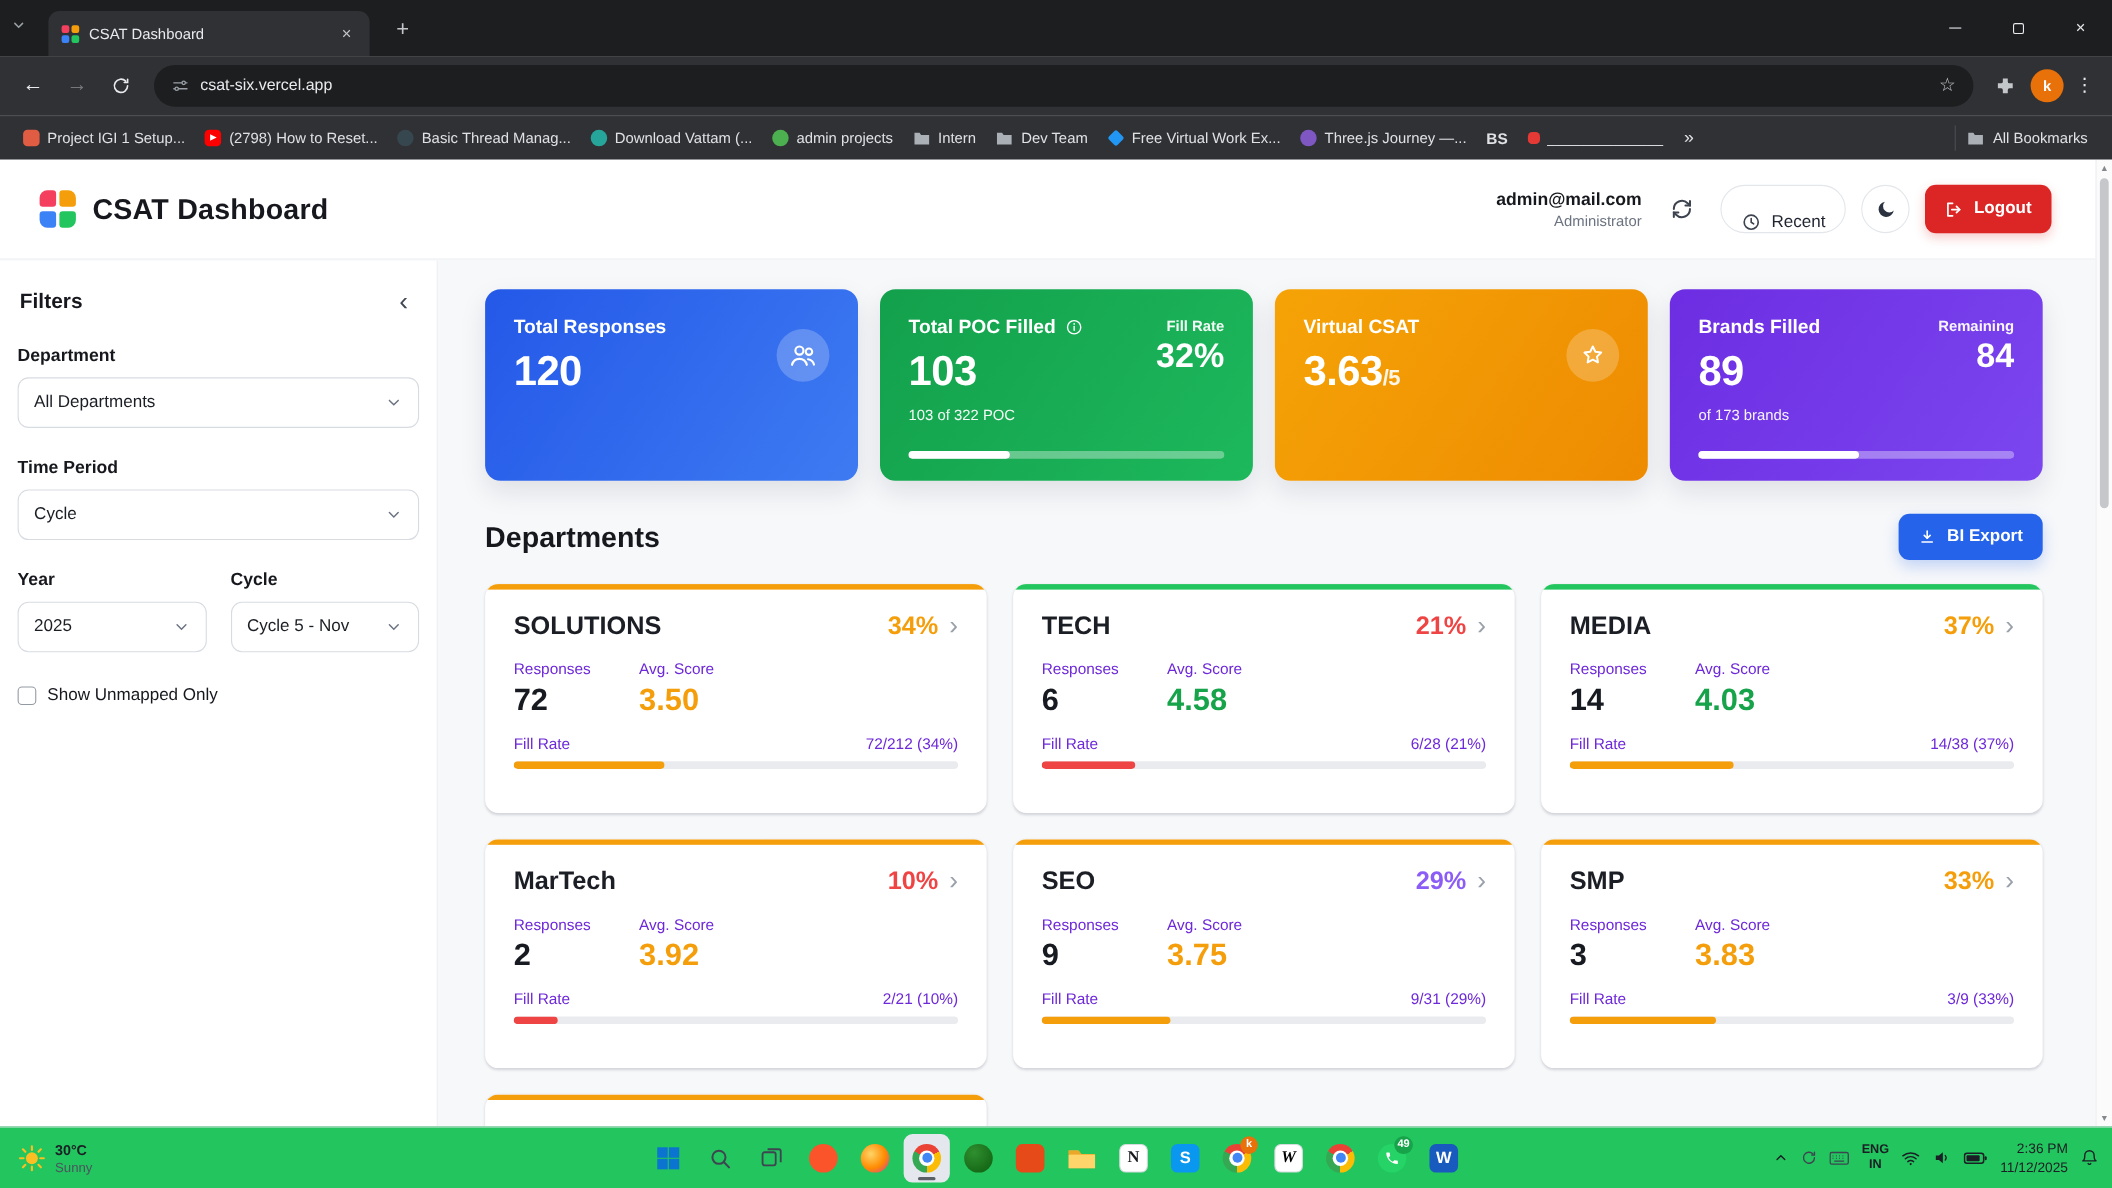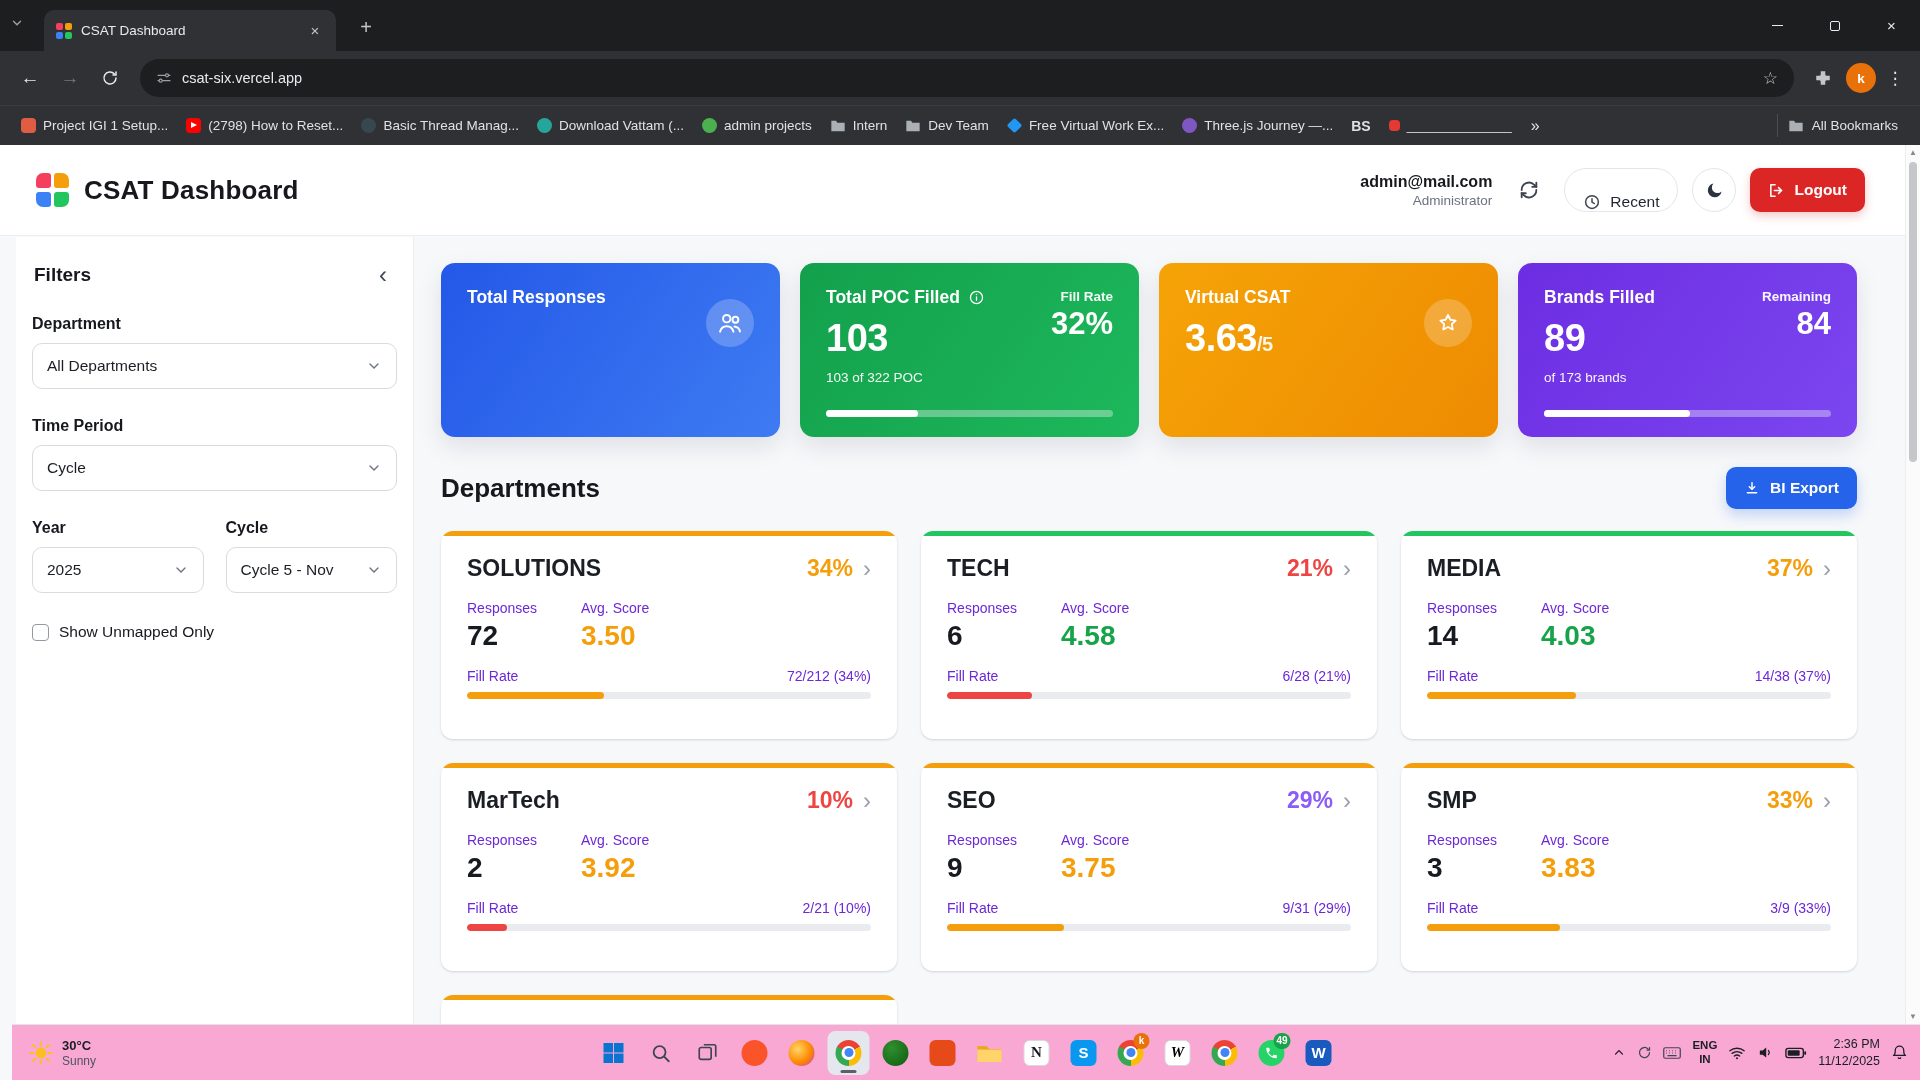--- a/index.html
+++ b/index.html
@@ -59,21 +59,21 @@
   .app-title { font-size:26px; font-weight:700; color:#16181d; margin-left:14px; letter-spacing:.2px; }
   .hdr-right { margin-left:auto; display:flex; align-items:center; gap:14px; }
   .user-block { text-align:right; margin-right:2px; }
   .user-email { font-size:16px; font-weight:700; color:#16181d; }
   .user-role { font-size:13.5px; color:#6b7280; margin-top:2px; }
   .hbtn-plain { width:42px; height:42px; border-radius:50%; display:flex; align-items:center; justify-content:center; }
   .hbtn-pill { height:44px; border:1px solid #e3e6ea; border-radius:22px; display:flex; align-items:flex-end; gap:9px; padding:0 18px; background:#fff; font-size:15.5px; color:#1f2430; font-weight:500; }
   .hbtn-circle { width:44px; height:44px; border:1px solid #e3e6ea; border-radius:50%; display:flex; align-items:center; justify-content:center; background:#fff; }
   .logout-btn { height:44px; background:#dc2626; border-radius:10px; color:#fff; display:flex; align-items:center; gap:9px; padding:0 18px; font-size:15.5px; font-weight:600; box-shadow:0 4px 10px rgba(220,38,38,.25); }
 
-  .sidebar { position:absolute; top:92px; left:16px; width:398px; bottom:0; background:#fff; border-right:1px solid #eceef1; padding:26px 16px 0 16px; }
+  .sidebar { position:absolute; top:92px; left:0; width:398px; bottom:0; background:#fff; border-right:1px solid #eceef1; padding:26px 16px 0 16px; }
   .filters-head { display:flex; align-items:center; justify-content:space-between; padding:0 2px; }
   .filters-title { font-size:19px; font-weight:600; color:#16181d; }
   .collapse-btn { font-size:24px; color:#3f4754; padding:0 8px; line-height:1; }
   .f-label { font-size:16px; font-weight:600; color:#16181d; margin:28px 0 10px; }
   .select { height:46px; border:1.5px solid #d8dce1; border-radius:10px; background:#fff; display:flex; align-items:center; justify-content:space-between; padding:0 14px; font-size:15.5px; color:#1b1e24; }
   .two-col { display:flex; gap:22px; margin-top:28px; }
   .two-col .col { flex:1; }
   .two-col .f-label { margin:0 0 10px; }
   .checkbox-row { display:flex; align-items:center; gap:10px; margin-top:30px; }
   .cb { width:17px; height:17px; border:1.6px solid #949aa3; border-radius:4px; background:#fff; flex:none; }
@@ -112,21 +112,21 @@
   .dept-chevron { font-size:24px; color:#9aa1ab; line-height:1; }
   .dept-stats { display:flex; margin-top:18px; }
   .dept-stats .dstat:first-child { width:114px; }
   .dlabel { font-size:14px; color:#6d28d9; }
   .dvalue { font-size:28px; font-weight:800; color:#171a20; margin-top:4px; }
   .dept-fill-row { display:flex; justify-content:space-between; margin-top:16px; }
   .dbar { height:7px; background:#e9ebef; border-radius:5px; margin-top:8px; overflow:hidden; }
   .dbar-fill { height:100%; border-radius:5px; }
 
   
-  .taskbar { position:fixed; bottom:0; left:0; right:0; height:56px; background:#f9a8d4; border-top:1px solid #e1e4e9; z-index:60;margin-left:12px; }
+  .taskbar { position:fixed; bottom:0; left:0; right:0; height:56px; background:#22c55e; border-top:1px solid #e1e4e9; z-index:60; }
   .weather { position:absolute; left:8px; top:0; bottom:0; display:flex; align-items:center; gap:8px; padding:0 8px; }
   .w-temp { font-size:13px; font-weight:600; color:#1b1e24; }
   .w-desc { font-size:12px; color:#4c545e; margin-top:1px; }
   .ticons { position:absolute; left:50%; transform:translateX(-50%); top:0; bottom:0; display:flex; align-items:center; gap:5px; }
   .ti { width:42px; height:44px; border-radius:8px; display:flex; align-items:center; justify-content:center; position:relative; }
   .ti.active { background:#e4e8ee; }
   .ti.active::after { content:""; position:absolute; bottom:2px; left:50%; transform:translateX(-50%); width:16px; height:3px; border-radius:2px; background:#5a6066; }
   .ti-circle { width:26px; height:26px; border-radius:50%; }
   .wheel { width:26px; height:26px; border-radius:50%; background:conic-gradient(from -60deg,#ea4335 0 120deg,#fbbc05 0 240deg,#34a853 0 360deg); position:relative; }
   .wheel::before { content:""; position:absolute; inset:6px; background:#fff; border-radius:50%; }
@@ -377,20 +377,21 @@
       <span class="cb"></span>
       <span class="cb-label">Show Unmapped Only</span>
     </div>
   </div>
 
   <div class="main">
 
     <div class="stats-row">
       <div class="stat stat-blue">
         <div class="stat-label">Total Responses</div>
+        <div class="stat-value">120</div>
         <div class="stat-icon">
           <svg width="26" height="26" viewBox="0 0 24 24" fill="none" stroke="#fff" stroke-width="1.8" stroke-linecap="round">
               <circle cx="9" cy="8" r="3.4"></circle>
               <path d="M2.8 20c.8-3.2 3.3-5 6.2-5s5.4 1.8 6.2 5"></path>
               <circle cx="17" cy="9" r="2.7"></circle>
               <path d="M16.2 15.3c2.5.4 4.4 1.9 5 4.5"></path>
             </svg>
         </div>
       </div>
 

